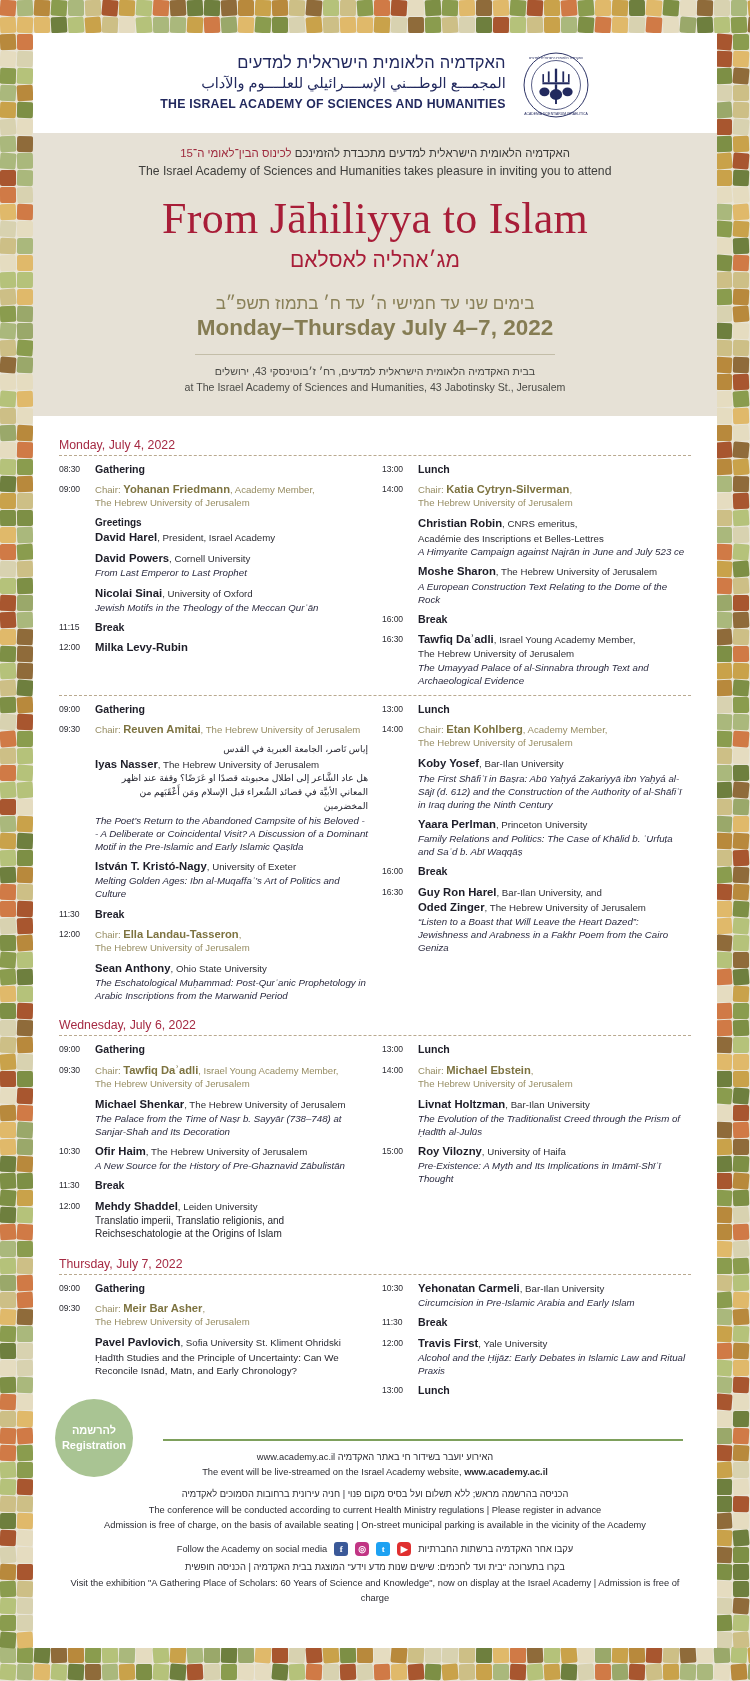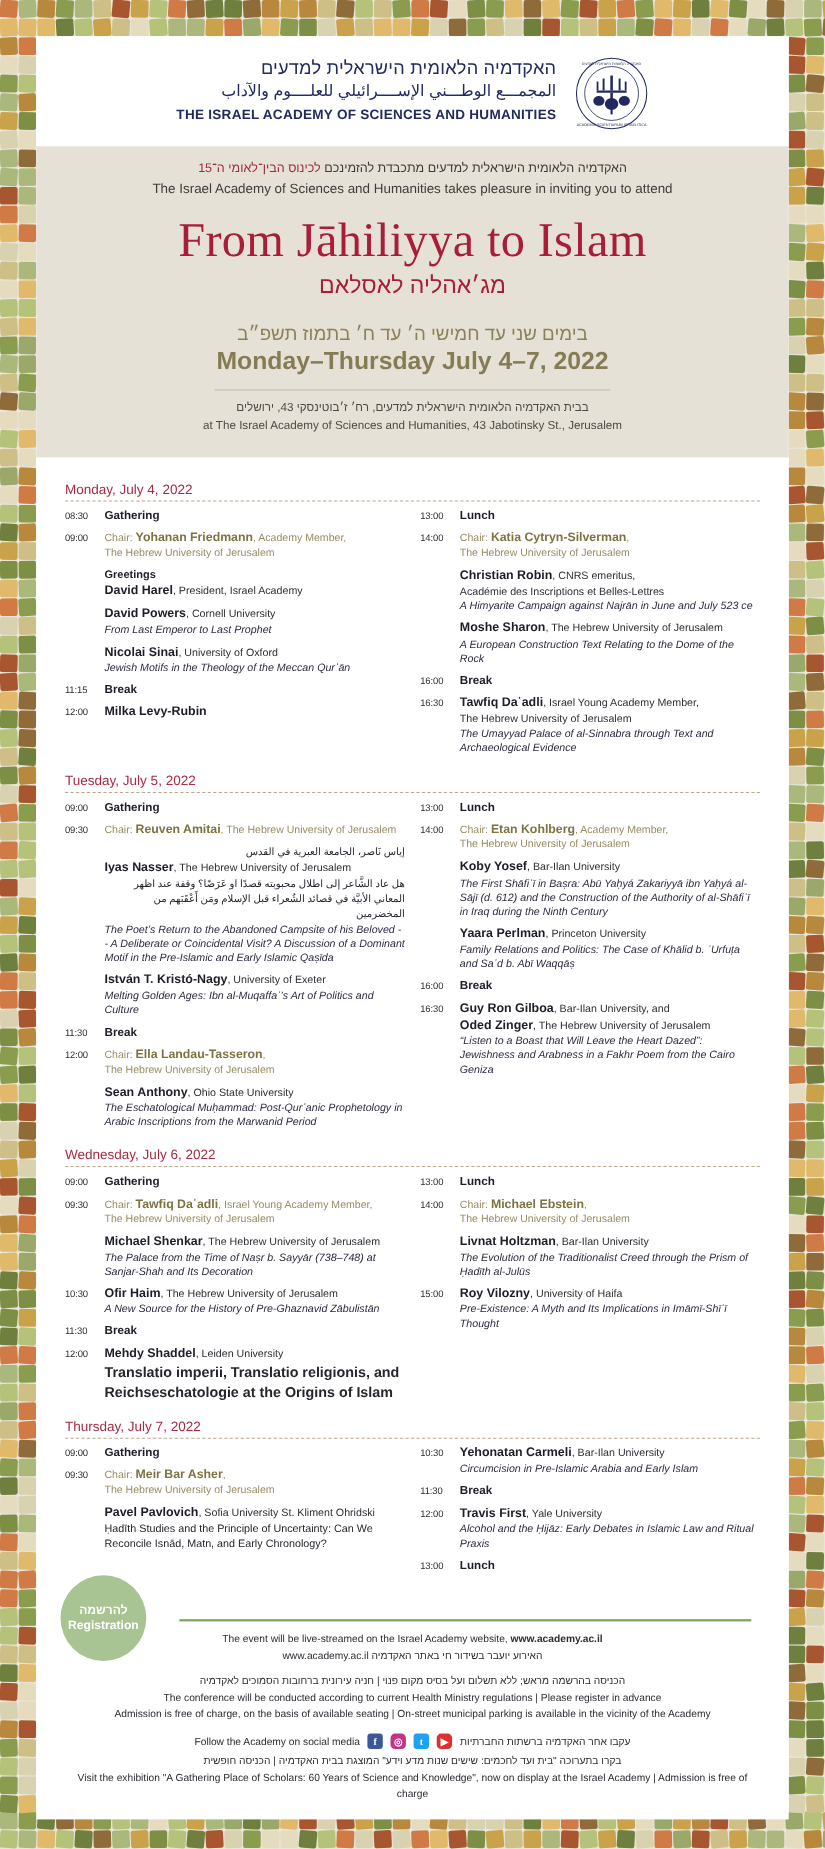--- a/index.html
+++ b/index.html
@@ -908,21 +908,20 @@
                 <div class="body">
                   <div class="body"><span class="b">Tawfiq Daʾadli</span><span class="plain">, Israel Young Academy Member,</span></div>
                   <div class="body"><span class="plain">The Hebrew University of Jerusalem</span></div>
                   <div class="italic">The Umayyad Palace of al-Sinnabra through Text and Archaeological Evidence</div>
                 </div>
               </div>
             </div>
           </div>
         </div>
         <div class="day">
-          <div class="day-head">Tuesday, July 5, 2022</div>
           <div class="day-rule"></div>
           <div class="cols">
             <div class="col">
               <div class="row">
                 <div class="time">09:00</div>
                 <div class="body">
                   <div class="plain-item">Gathering</div>
                 </div>
               </div>
               <div class="row">
@@ -978,21 +977,21 @@
               </div>
               <div class="row">
                 <div class="time">16:00</div>
                 <div class="body">
                   <div class="plain-item">Break</div>
                 </div>
               </div>
               <div class="row">
                 <div class="time">16:30</div>
                 <div class="body">
-                  <div class="body"><span class="b">Guy Ron Gilboa</span><span class="plain">, Bar-Ilan University, and</span></div>
+                  <div class="body"><span class="b">Guy Ron Harel</span><span class="plain">, Bar-Ilan University, and</span></div>
                   <div class="body"><span class="b">Oded Zinger</span><span class="plain">, The Hebrew University of Jerusalem</span></div>
                   <div class="italic">“Listen to a Boast that Will Leave the Heart Dazed”: Jewishness and Arabness in a Fakhr Poem from the Cairo Geniza</div>
                 </div>
               </div>
             </div>
           </div>
         </div>
         <div class="day">
           <div class="day-head">Wednesday, July 6, 2022</div>
           <div class="day-rule"></div>
@@ -1024,21 +1023,21 @@
               <div class="row">
                 <div class="time">11:30</div>
                 <div class="body">
                   <div class="plain-item">Break</div>
                 </div>
               </div>
               <div class="row">
                 <div class="time">12:00</div>
                 <div class="body">
                   <div class="body"><span class="b">Mehdy Shaddel</span><span class="plain">, Leiden University</span></div>
-                  <div class="body" style="font-size: 13px; font-weight: bold;">Translatio imperii, Translatio religionis, and Reichseschatologie at the Origins of Islam</div>
+                  <div class="body" style="font-size: 10px;">Translatio imperii, Translatio religionis, and Reichseschatologie at the Origins of Islam</div>
                 </div>
               </div>
             </div>
             <div class="col">
               <div class="row">
                 <div class="time">13:00</div>
                 <div class="body">
                   <div class="plain-item">Lunch</div>
                 </div>
               </div>
@@ -1115,22 +1114,22 @@
           </div>
         </div>
       </div>
 
     <div class="footer">
       <div class="reg-badge">
         <span>להרשמה</span>
         <span>Registration</span>
       </div>
       <div class="foot-rule"></div>
+      <div class="foot-line he">האירוע יועבר בשידור חי באתר האקדמיה www.academy.ac.il</div>
       <div class="foot-line"><span>The event will be live-streamed on the Israel Academy website, </span><b>www.academy.ac.il</b></div>
-      <div class="foot-line he">האירוע יועבר בשידור חי באתר האקדמיה www.academy.ac.il</div>
       <div class="foot-gap"></div>
       <div class="foot-line he">הכניסה בהרשמה מראש; ללא תשלום ועל בסיס מקום פנוי | חניה עירונית ברחובות הסמוכים לאקדמיה</div>
       <div class="foot-line">The conference will be conducted according to current Health Ministry regulations | Please register in advance</div>
       <div class="foot-line">Admission is free of charge, on the basis of available seating | On-street municipal parking is available in the vicinity of the Academy</div>
       <div class="social">
         <span>Follow the Academy on social media</span>
         <span class="sicon fb">f</span>
         <span class="sicon ig">◎</span>
         <span class="sicon tw">t</span>
         <span class="sicon yt">▶</span>

